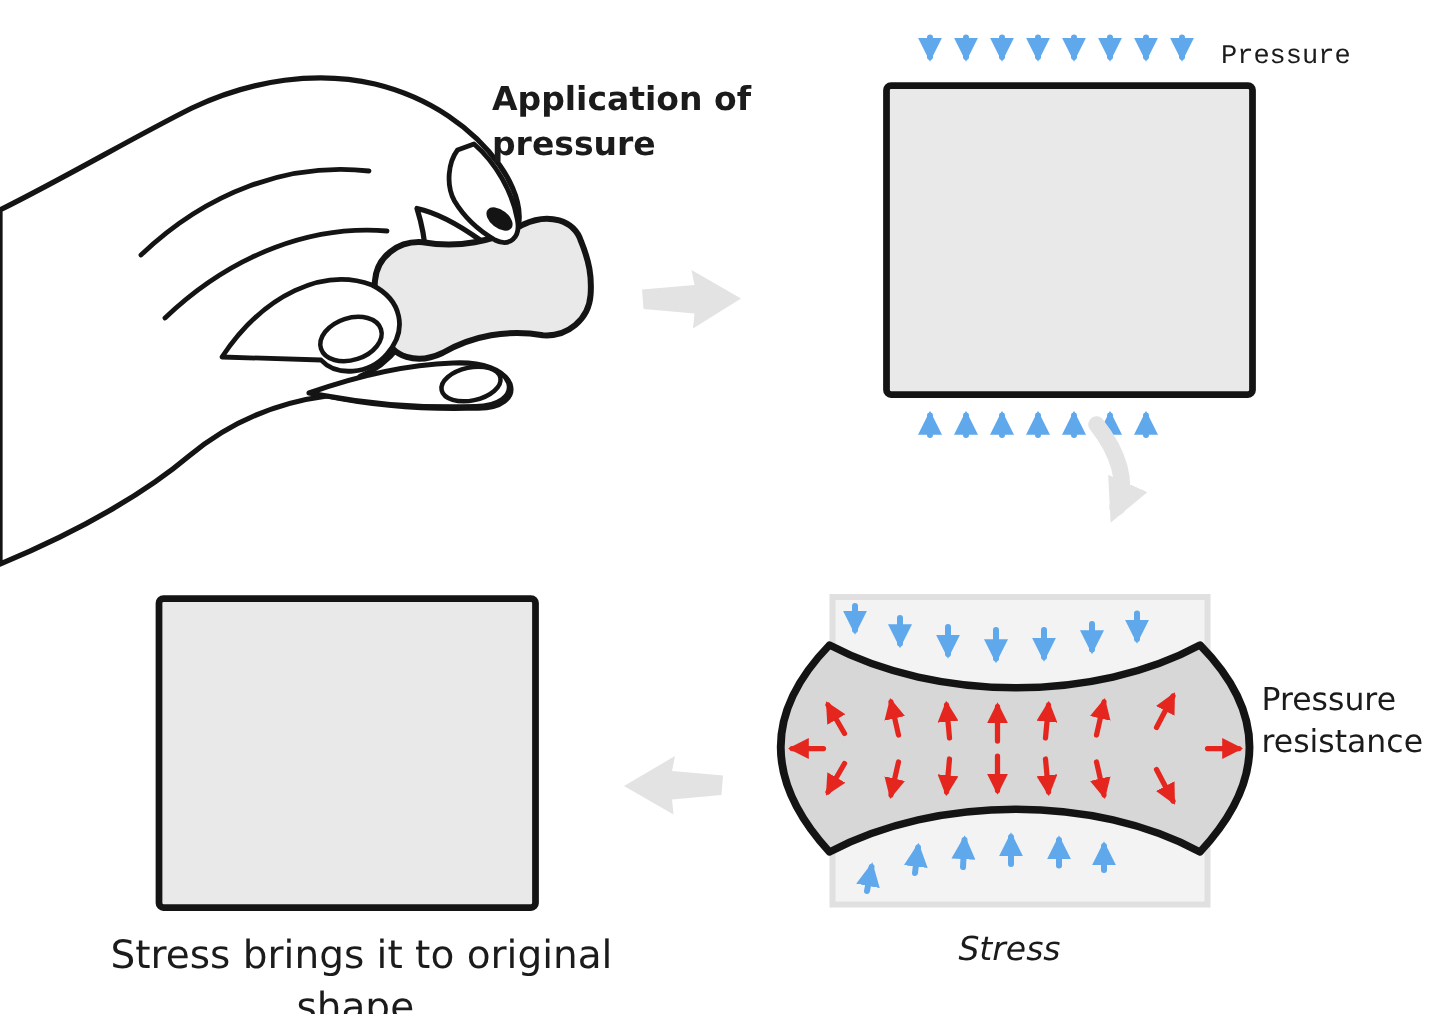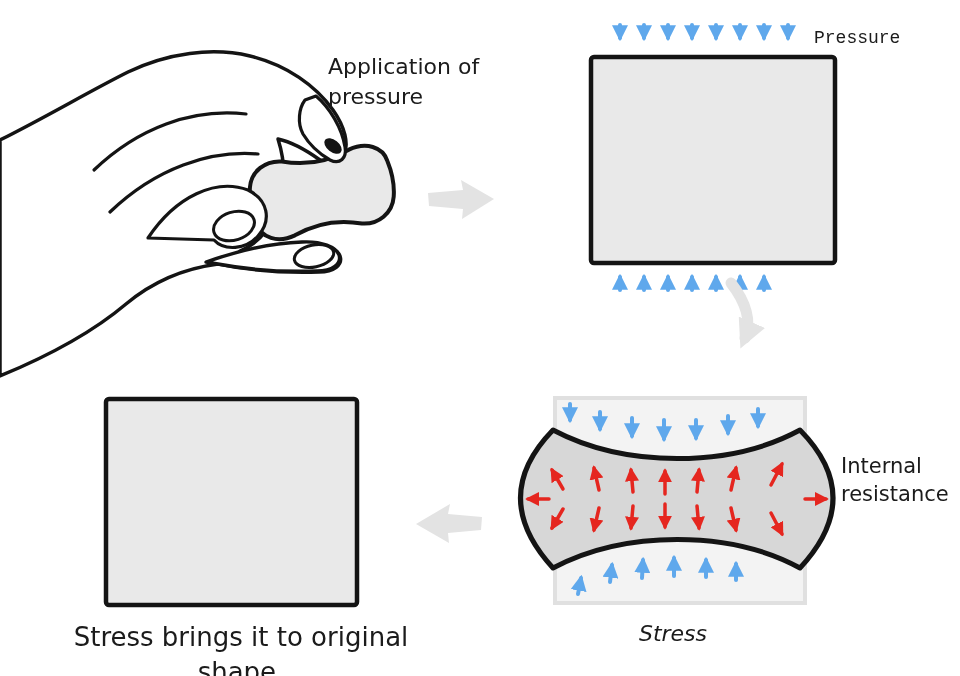--- a/index.html
+++ b/index.html
@@ -21,21 +21,21 @@
     background:var(--background);
     font-family:"DejaVu Sans","Liberation Sans",sans-serif;
     overflow:hidden;
   }
   .stage svg{position:absolute;left:0;top:0;}
   .label{
     position:absolute;
     color:var(--text);
     line-height:1.35;
   }
-  .lbl-app{left:328px;top:52px;width:250px;font-size:22px;}
+  .lbl-app{left:328px;top:52px;width:250px;font-size:22px;font-weight:bold;}
   .lbl-pressure{left:814px;top:26px;font-size:18px;font-family:Liberation Mono, monospace;}
   .lbl-internal{left:841px;top:452px;width:112px;font-size:21px;}
   .lbl-stress{left:627px;top:619px;width:92px;font-size:22px;text-align:center;font-style:italic;}
   .lbl-caption{left:66px;top:620px;width:350px;font-size:26px;text-align:center;}
 
   .ink{stroke:var(--outline);stroke-linecap:round;stroke-linejoin:round;}
   .ink-fill-white{fill:#ffffff;}
   .ink-nofill{fill:none;}
   .blue-line{stroke:var(--pressure-arrow);stroke-width:4;fill:none;stroke-linecap:round;}
   .red-line{stroke:var(--resistance-arrow);stroke-width:3.5;fill:none;stroke-linecap:round;}
@@ -191,16 +191,16 @@
       </g>
     </g>
 
     <polygon class="flow" points="482,517 448,514 450,504 416,524 449,543 448,533 481,530"></polygon>
 
     <rect class="ink sq" stroke-width="4.5" x="106" y="399" width="251" height="206" rx="3"></rect>
   </svg>
 
   <div class="label lbl-app">Application of pressure</div>
   <div class="label lbl-pressure">Pressure</div>
-  <div class="label lbl-internal">Internal resistance</div>
+  <div class="label lbl-internal">Pressure resistance</div>
   <div class="label lbl-stress">Stress</div>
   <div class="label lbl-caption">Stress brings it to original shape.</div>
 </div>
 
 </body></html>

